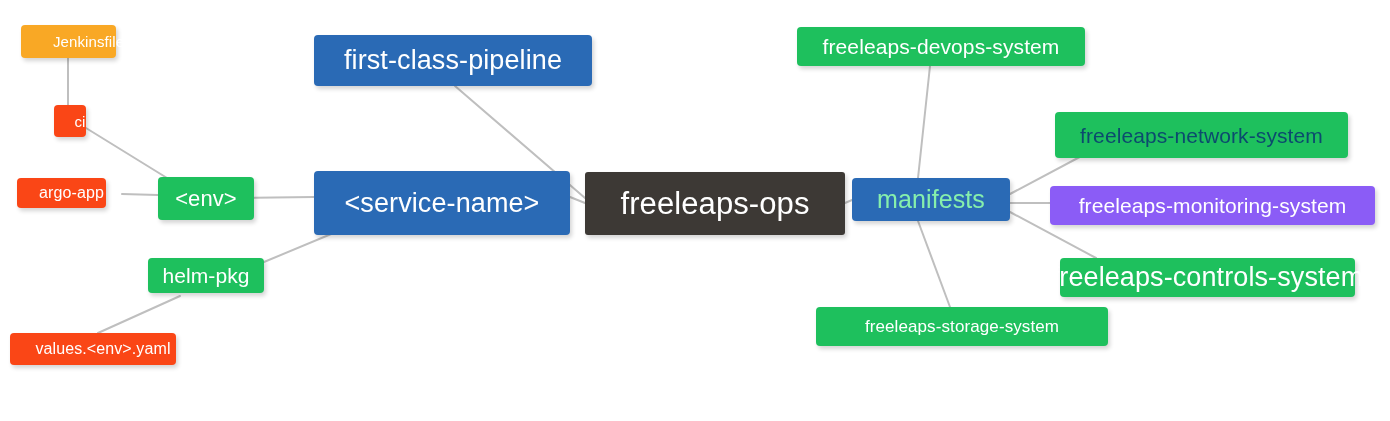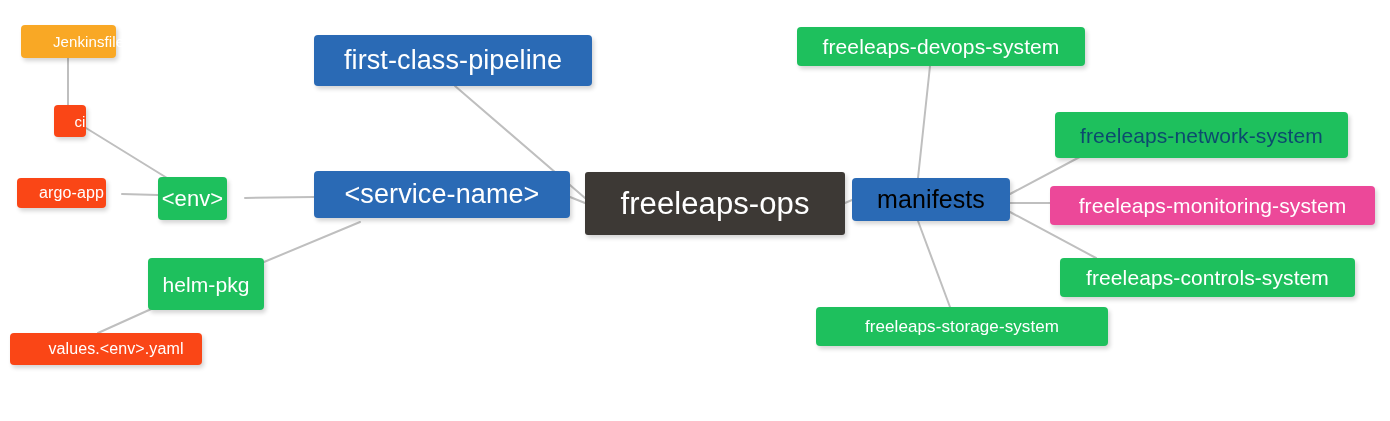--- a/index.html
+++ b/index.html
@@ -75,27 +75,27 @@
       <line x1="180" y1="296" x2="98" y2="333" stroke="#bfbfbf" stroke-width="2" stroke-linecap="round"></line>
       <line x1="918" y1="178" x2="930" y2="66" stroke="#bfbfbf" stroke-width="2" stroke-linecap="round"></line>
       <line x1="1010" y1="194" x2="1091" y2="151" stroke="#bfbfbf" stroke-width="2" stroke-linecap="round"></line>
       <line x1="1010" y1="203" x2="1050" y2="203" stroke="#bfbfbf" stroke-width="2" stroke-linecap="round"></line>
       <line x1="1010" y1="212" x2="1096" y2="258" stroke="#bfbfbf" stroke-width="2" stroke-linecap="round"></line>
       <line x1="918" y1="221" x2="950" y2="307" stroke="#bfbfbf" stroke-width="2" stroke-linecap="round"></line>
     </svg>
   <div id="node-layer">
       <div class="mm-node lvl-root" style="left: 585px; top: 172px; width: 260px; height: 63px; font-size: 31px; background: rgb(61, 57, 53); color: rgb(255, 255, 255);">freeleaps-ops</div>
       <div class="mm-node lvl-blue" style="left: 314px; top: 35px; width: 278px; height: 51px; font-size: 27px; background: rgb(42, 106, 181); color: rgb(255, 255, 255);">first-class-pipeline</div>
-      <div class="mm-node lvl-blue" style="left: 314px; top: 171px; width: 256px; height: 47px; font-size: 27px; background: rgb(42, 106, 181); color: rgb(255, 255, 255);">&lt;service-name&gt;</div>
-      <div class="mm-node lvl-blue" style="left: 852px; top: 178px; width: 158px; height: 43px; font-size: 25px; background: rgb(42, 106, 181); color: #000000;">manifests</div>
-      <div class="mm-node lvl-green" style="left: 158px; top: 177px; width: 69px; height: 43px; font-size: 22px; background: rgb(30, 192, 93); color: rgb(255, 255, 255);">&lt;env&gt;</div>
-      <div class="mm-node lvl-green" style="left: 148px; top: 258px; width: 116px; height: 52px; font-size: 21px; background: rgb(30, 192, 93); color: rgb(255, 255, 255);">helm-pkg</div>
+      <div class="mm-node lvl-blue" style="left: 314px; top: 171px; width: 256px; height: 64px; font-size: 27px; background: rgb(42, 106, 181); color: rgb(255, 255, 255);">&lt;service-name&gt;</div>
+      <div class="mm-node lvl-blue" style="left: 852px; top: 178px; width: 158px; height: 43px; font-size: 25px; background: rgb(42, 106, 181); color: #86efac;">manifests</div>
+      <div class="mm-node lvl-green" style="left: 158px; top: 177px; width: 96px; height: 43px; font-size: 22px; background: rgb(30, 192, 93); color: rgb(255, 255, 255);">&lt;env&gt;</div>
+      <div class="mm-node lvl-green" style="left: 148px; top: 258px; width: 116px; height: 35px; font-size: 21px; background: rgb(30, 192, 93); color: rgb(255, 255, 255);">helm-pkg</div>
       <div class="mm-node lvl-red" style="left: 54px; top: 105px; width: 32px; height: 32px; font-size: 15px; background: rgb(250, 70, 22); color: rgb(255, 255, 255);">ci</div>
       <div class="mm-node lvl-red" style="left: 17px; top: 178px; width: 89px; height: 30px; font-size: 16px; background: rgb(250, 70, 22); color: rgb(255, 255, 255);">argo-app</div>
-      <div class="mm-node lvl-red" style="left: 10px; top: 333px; width: 192px; height: 32px; font-size: 16px; background: rgb(250, 70, 22); color: rgb(255, 255, 255);">values.&lt;env&gt;.yaml</div>
+      <div class="mm-node lvl-red" style="left: 10px; top: 333px; width: 166px; height: 32px; font-size: 16px; background: rgb(250, 70, 22); color: rgb(255, 255, 255);">values.&lt;env&gt;.yaml</div>
       <div class="mm-node lvl-orange" style="left: 21px; top: 25px; width: 95px; height: 33px; font-size: 15px; background: rgb(249, 168, 37); color: rgb(255, 255, 255); padding-left: 40px;">Jenkinsfile</div>
       <div class="mm-node lvl-green" style="left: 797px; top: 27px; width: 288px; height: 39px; font-size: 21px; background: rgb(30, 192, 93); color: rgb(255, 255, 255);">freeleaps-devops-system</div>
       <div class="mm-node lvl-green" style="left: 1055px; top: 112px; width: 293px; height: 46px; font-size: 21px; background: rgb(30, 192, 93); color: #0c4a6e;">freeleaps-network-system</div>
-      <div class="mm-node lvl-green" style="left: 1050px; top: 186px; width: 325px; height: 39px; font-size: 21px; background: #ec4899; color: rgb(255, 255, 255);">freeleaps-monitoring-system</div>
-      <div class="mm-node lvl-green" style="left: 1060px; top: 258px; width: 295px; height: 39px; font-size: 21px; background: rgb(30, 192, 93); color: rgb(255, 255, 255);">freeleaps-controls-system</div>
+      <div class="mm-node lvl-green" style="left: 1050px; top: 186px; width: 325px; height: 39px; font-size: 21px; background: #8b5cf6; color: rgb(255, 255, 255);">freeleaps-monitoring-system</div>
+      <div class="mm-node lvl-green" style="left: 1060px; top: 258px; width: 295px; height: 39px; font-size: 27px; background: rgb(30, 192, 93); color: rgb(255, 255, 255);">freeleaps-controls-system</div>
       <div class="mm-node lvl-green" style="left: 816px; top: 307px; width: 292px; height: 39px; font-size: 17px; background: rgb(30, 192, 93); color: rgb(255, 255, 255);">freeleaps-storage-system</div>
     </div>
 </div>
 
 </body></html>

